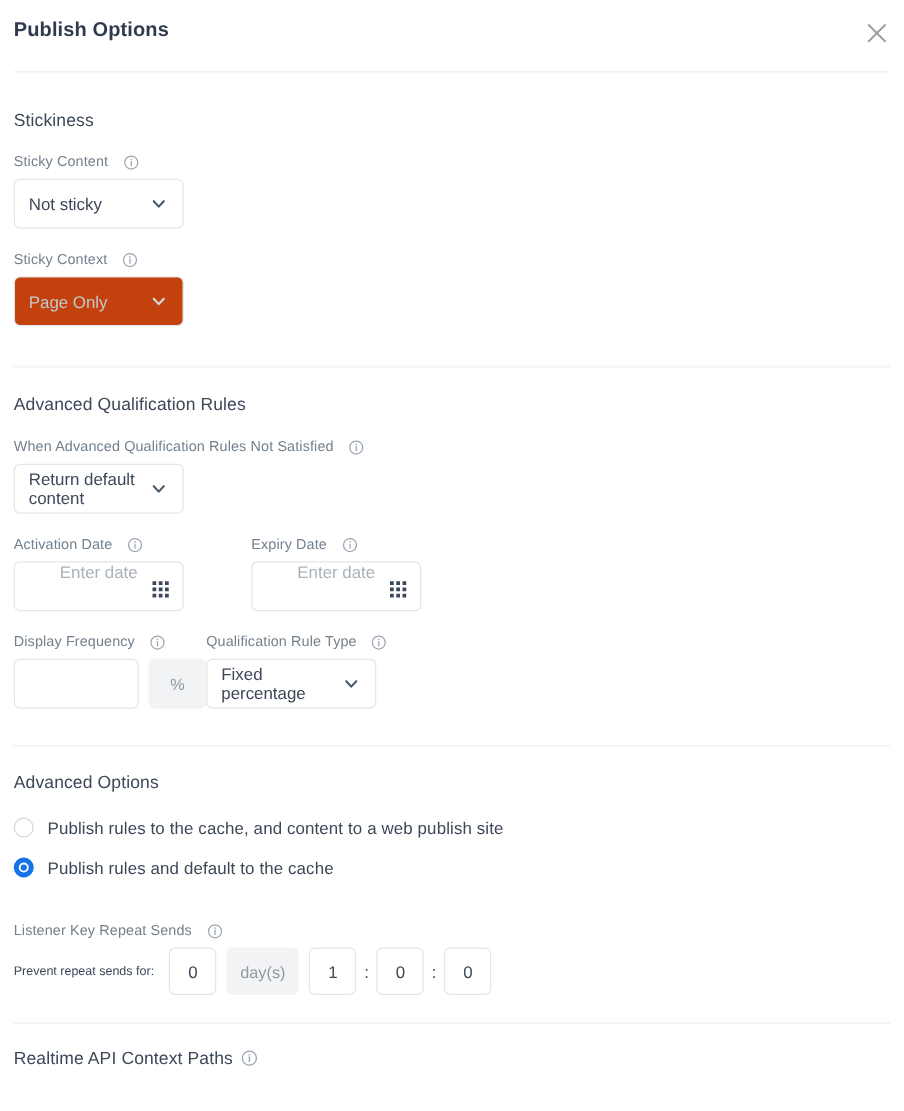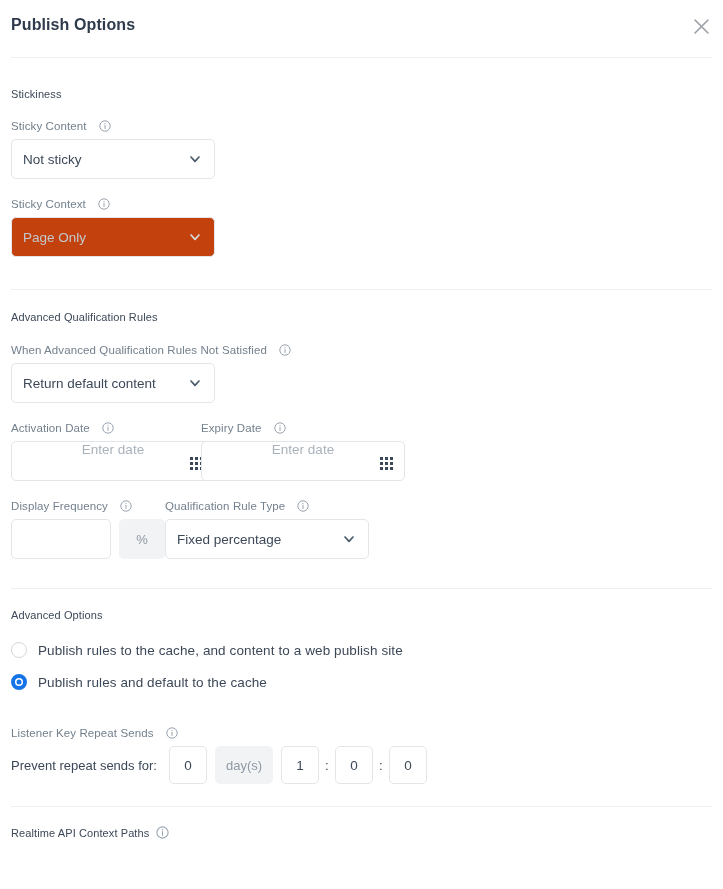--- a/index.html
+++ b/index.html
@@ -48,21 +48,21 @@
   .divider {
     height: 1px;
     background: #eceef0;
     margin: 0 11px;
   }
 
   
   .body { padding: 0 11px; }
 
   .section-title {
-    font-size: 11px;
+    font-size: 14px;
     color: #3c4858;
     font-weight: normal;
     letter-spacing: .1px;
   }
   .section-title.with-info {
     display: flex;
     align-items: center;
     gap: 7px;
   }
 
@@ -127,21 +127,21 @@
     grid-template-rows: repeat(3, 1fr);
     gap: 1.5px;
   }
   .cal-grid i {
     display: block;
     background: #3c4858;
   }
 
   .row { display: flex; }
 
-  .w-170 { width: 204px; }
+  .w-170 { width: 136px; }
 
   
   .addon {
     height: 40px;
     border-radius: 5px;
     background: #f2f3f5;
     display: flex;
     align-items: center;
     justify-content: center;
     font-size: 13px;
@@ -191,21 +191,21 @@
     cursor: pointer;
   }
 
   
   .repeat-row {
     display: flex;
     align-items: center;
     gap: 0;
   }
   .repeat-text {
-    font-size: 13px;
+    font-size: 10px;
     color: #3c4858;
     margin-right: 12px;
   }
   .num-box {
     width: 38px;
     height: 38px;
     border: 1px solid #e3e6e9;
     border-radius: 5px;
     background: #fff;
     display: flex;

